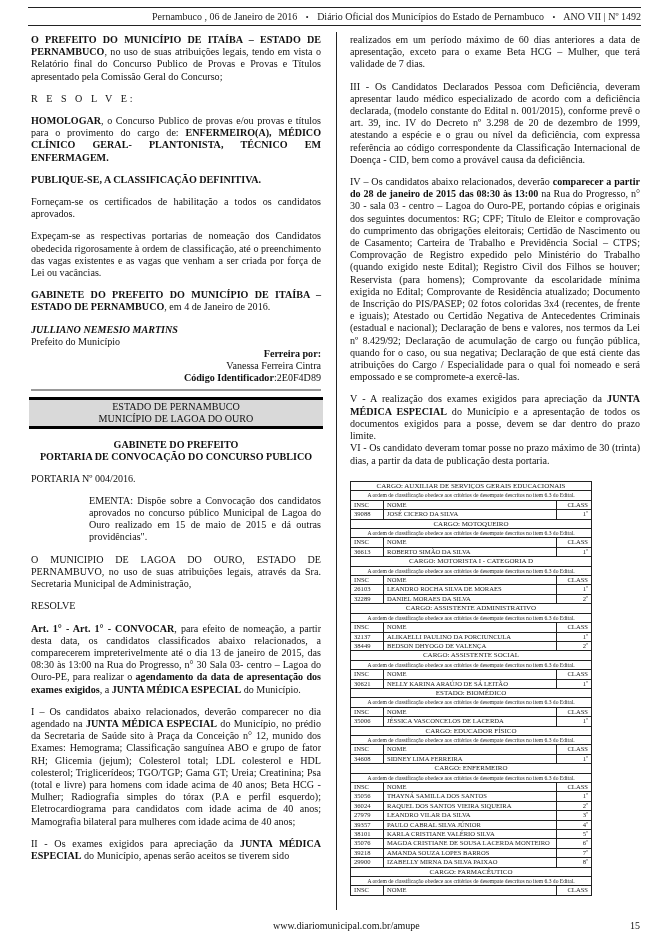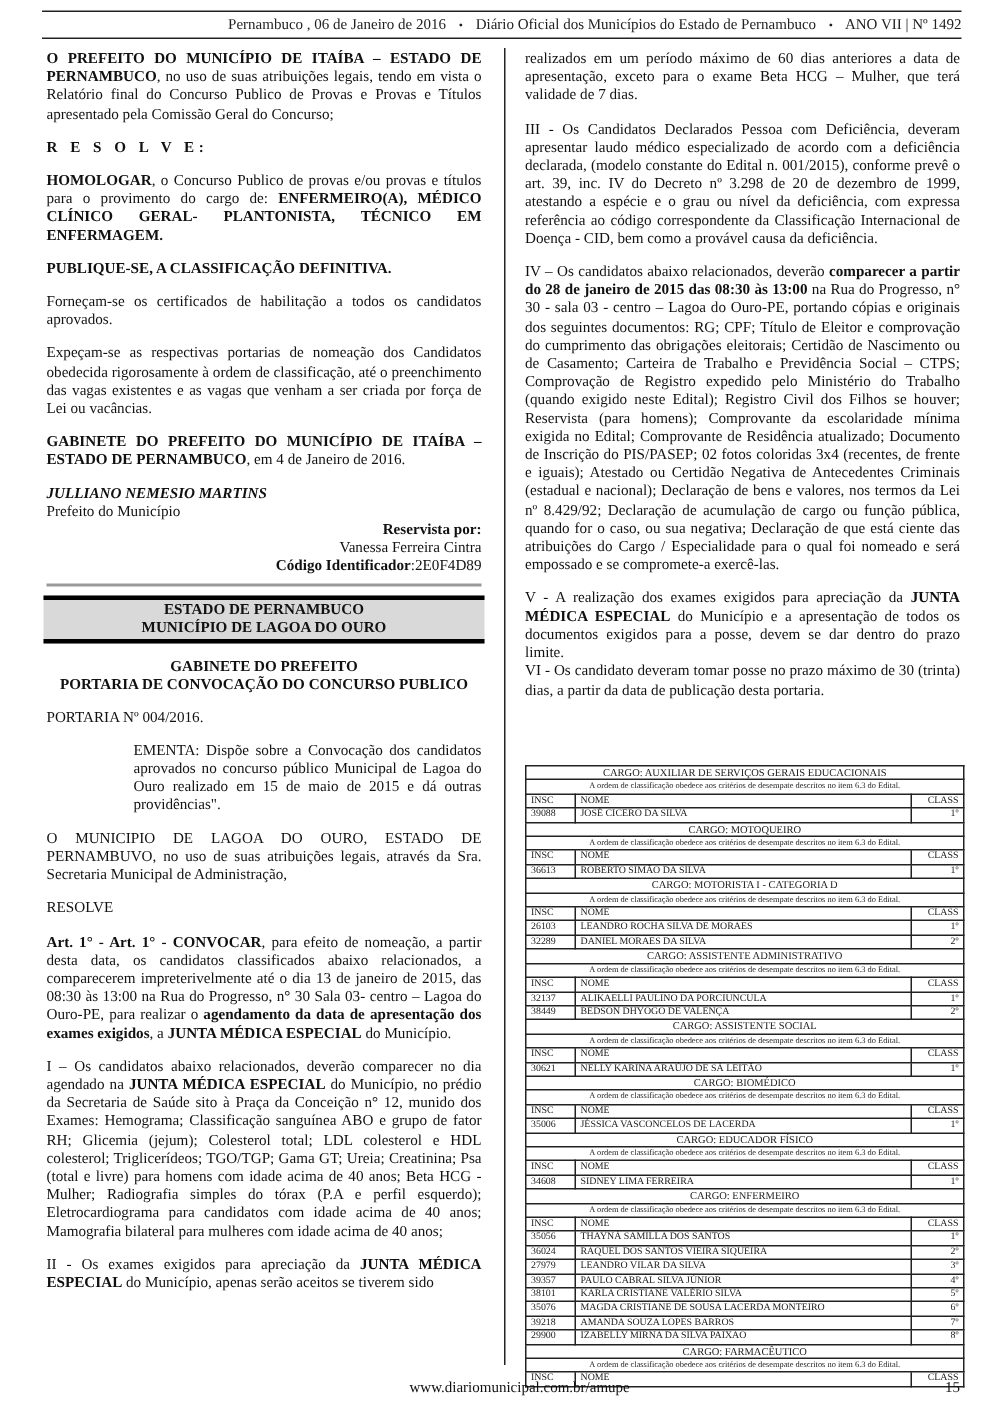--- a/index.html
+++ b/index.html
@@ -16,34 +16,34 @@
   .header-rule-bot { position: absolute; left: 28px; right: 28px; top: 25px; border-top: 1.2px solid #222; }
 
   .col { position: absolute; top: 34px; font-size: 10.1px; line-height: 12.2px; text-align: justify; }
   .col-left { left: 31px; width: 290px; }
   .col-right { left: 350px; width: 290px; }
   .col-divider { position: absolute; left: 336px; top: 32px; height: 878px; border-left: 1px solid #222; }
 
   .col p { margin: 0 0 10px 0; }
   .b { font-weight: bold; }
   .i { font-style: italic; }
-  .resolve-spaced { letter-spacing: 3px; font-weight: bold; }
+  .resolve-spaced { letter-spacing: 3px; font-weight: normal; }
   .right { text-align: right; }
   .indent-block { margin-left: 58px !important; }
   .tight { margin-bottom: 0 !important; }
 
   .hr-gray { border-top: 2px solid #999; margin: 4px 0 6px 0; }
   .banner {
     background: #d9d9d9; border-top: 3px solid #000; border-bottom: 3px solid #000;
-    text-align: center; font-weight: bold; padding: 1px 4px; margin: 0 -2px 10px -2px; line-height: 12px;
+    text-align: center; font-weight: normal; padding: 1px 4px; margin: 0 -2px 10px -2px; line-height: 12px;
   }
   .section-title { text-align: center; font-weight: bold; margin-bottom: 10px; line-height: 12px; }
 
   table.results {
-    position: absolute; left: 350px; top: 510px; width: 293px;
+    position: absolute; left: 350px; top: 481px; width: 242px;
     border-collapse: collapse; font-size: 6.6px; line-height: 8.4px;
     font-family: "Liberation Serif", serif; color: #222; padding-left: 35px;
   }
   table.results td { border: 1px solid #222; padding: 0 3px; white-space: nowrap; }
   table.results td.cargo { text-align: center; font-size: 7px; }
   table.results td.note { text-align: center; font-size: 5.6px; }
   table.results td.insc { width: 26px; }
   table.results td.cls { width: 28px; text-align: right; }
   table.results td.cls-h { text-align: right; }
 
@@ -72,21 +72,21 @@
   <p><span class="b">HOMOLOGAR</span><span>, o Concurso Publico de provas e/ou provas e títulos para o provimento do cargo de: </span><span class="b">ENFERMEIRO(A), MÉDICO CLÍNICO GERAL- PLANTONISTA, TÉCNICO EM ENFERMAGEM.</span></p>
   <p class="b">PUBLIQUE-SE, A CLASSIFICAÇÃO DEFINITIVA.</p>
   <p>Forneçam-se os certificados de habilitação a todos os candidatos aprovados.</p>
   <p>Expeçam-se as respectivas portarias de nomeação dos Candidatos obedecida rigorosamente à ordem de classificação, até o preenchimento das vagas existentes e as vagas que venham a ser criada por força de Lei ou vacâncias.</p>
   <p><span class="b">GABINETE DO PREFEITO DO MUNICÍPIO DE ITAÍBA – ESTADO DE PERNAMBUCO</span><span>, em 4 de Janeiro de 2016.</span></p>
   <p class="tight">
     <span class="b i">JULLIANO NEMESIO MARTINS</span><br>
     <span>Prefeito do Município</span>
   </p>
   <div class="right">
-    <div class="b">Reservista por:</div>
+    <div class="b">Ferreira por:</div>
     <div>Vanessa Ferreira Cintra</div>
     <div><span class="b">Código Identificador</span><span>:2E0F4D89</span></div>
   </div>
   <div class="hr-gray"></div>
   <div class="banner">
     <div>ESTADO DE PERNAMBUCO</div>
     <div>MUNICÍPIO DE LAGOA DO OURO</div>
   </div>
   <div class="section-title">
     <div>GABINETE DO PREFEITO</div>
@@ -195,21 +195,21 @@
         <td class="insc">INSC</td>
         <td>NOME</td>
         <td class="cls-h">CLASS</td>
       </tr>
       <tr>
         <td class="insc">30621</td>
         <td>NELLY KARINA ARAÚJO DE SÁ LEITÃO</td>
         <td class="cls">1º</td>
       </tr>
       <tr>
-        <td class="cargo" colspan="3">CARGO: BIOMÉDICO</td>
+        <td class="cargo" colspan="3">ESTADO: BIOMÉDICO</td>
       </tr>
       <tr>
         <td class="note" colspan="3">A ordem de classificação obedece aos critérios de desempate descritos no item 6.3 do Edital.</td>
       </tr>
       <tr>
         <td class="insc">INSC</td>
         <td>NOME</td>
         <td class="cls-h">CLASS</td>
       </tr>
       <tr>

